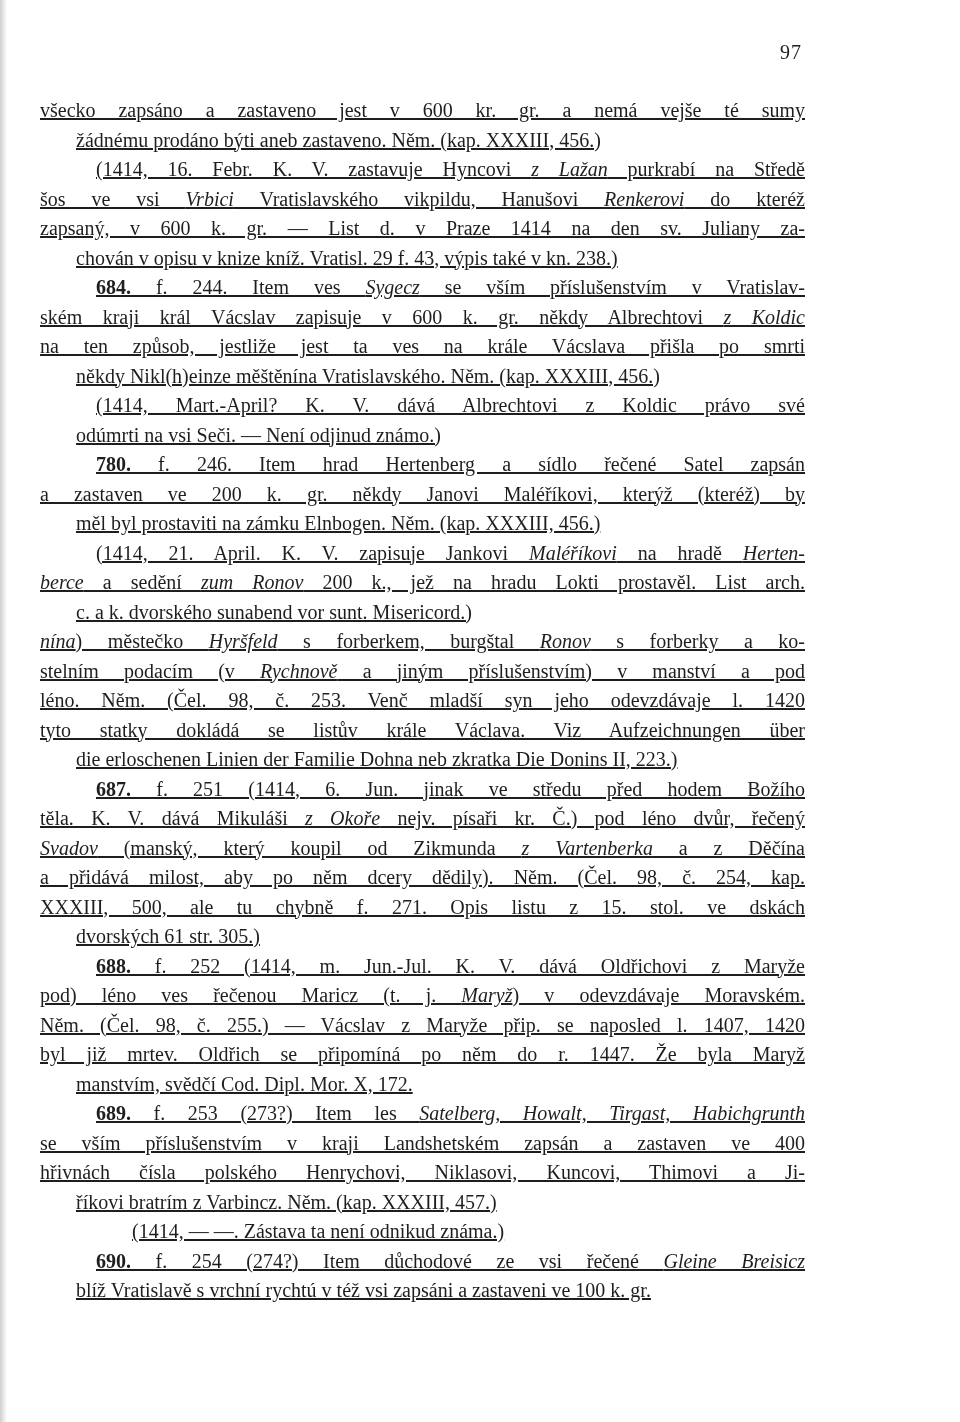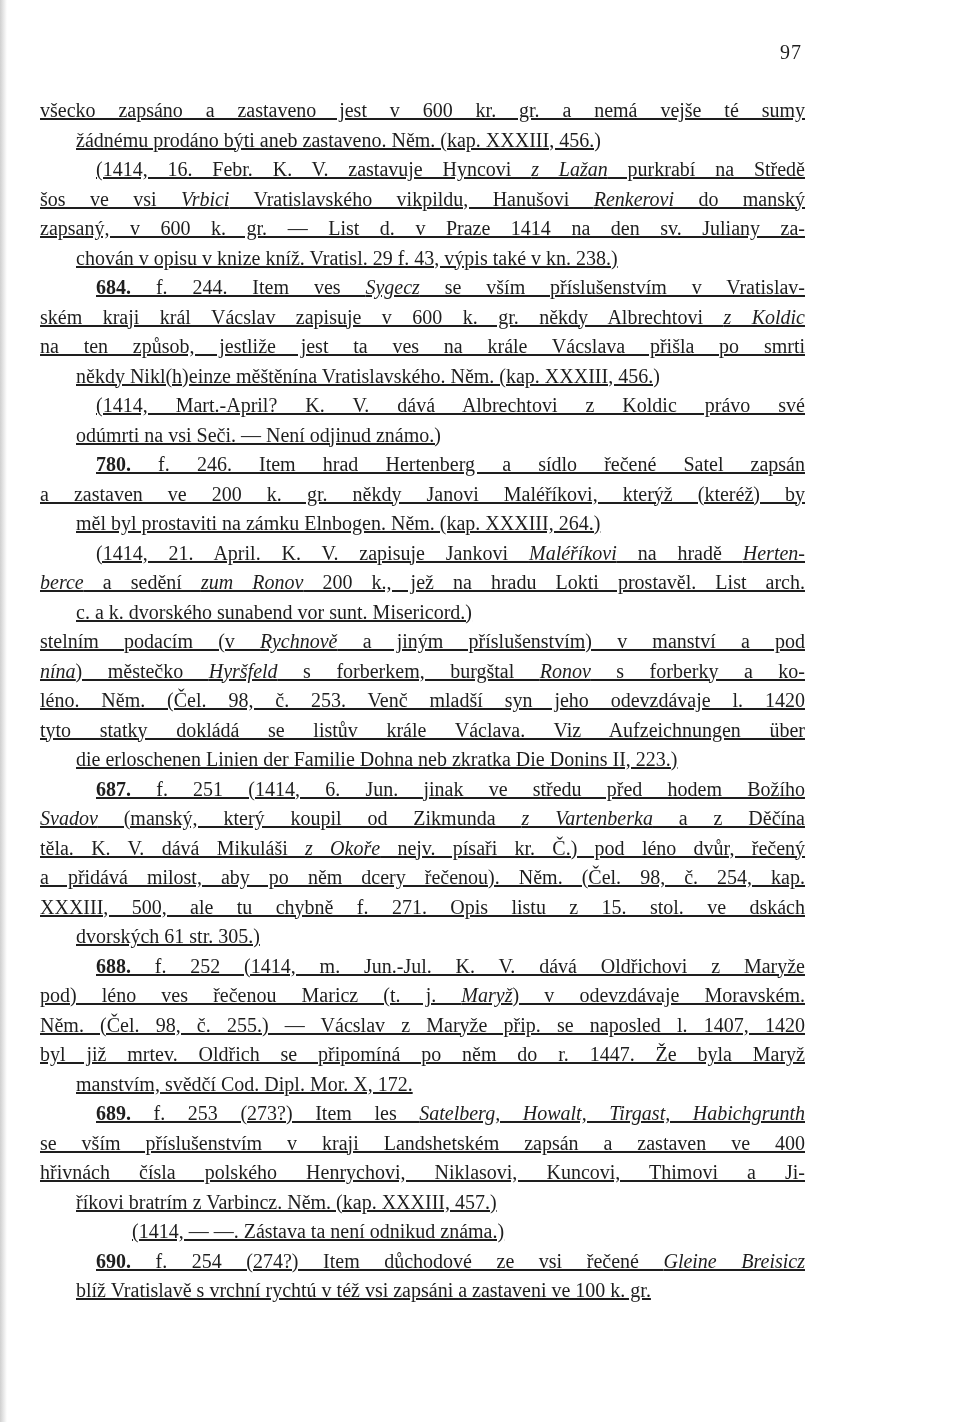--- a/index.html
+++ b/index.html
@@ -52,56 +52,56 @@
 
 <div class="page">
   <div class="page-number">97</div>
   <div class="text-block" id="text-block">
       <div class="para">
         <div class="line"><span>všecko zapsáno a zastaveno jest v 600 kr. gr. a nemá vejše té sumy</span></div>
         <div class="line last"><span>žádnému prodáno býti aneb zastaveno. Něm. (kap. XXXIII, 456.)</span></div>
       </div>
       <div class="para">
         <div class="line indent"><span>(1414, 16. Febr. K. V. zastavuje Hyncovi </span><span class="i">z Lažan</span><span> purkrabí na Středě</span></div>
-        <div class="line"><span>šos ve vsi </span><span class="i">Vrbici</span><span> Vratislavského vikpildu, Hanušovi </span><span class="i">Renkerovi</span><span> do manský</span></div>
+        <div class="line"><span>šos ve vsi </span><span class="i">Vrbici</span><span> Vratislavského vikpildu, Hanušovi </span><span class="i">Renkerovi</span><span> do kteréž</span></div>
         <div class="line"><span>zapsaný, v 600 k. gr. — List d. v Praze 1414 na den sv. Juliany za-</span></div>
         <div class="line last"><span>chován v opisu v knize kníž. Vratisl. 29 f. 43, výpis také v kn. 238.)</span></div>
       </div>
       <div class="para">
         <div class="line indent"><span class="b">684.</span><span> f. 244. Item ves </span><span class="i">Sygecz</span><span> se vším příslušenstvím v Vratislav-</span></div>
         <div class="line"><span>ském kraji král Vácslav zapisuje v 600 k. gr. někdy Albrechtovi </span><span class="i">z Koldic</span></div>
         <div class="line"><span>na ten způsob, jestliže jest ta ves na krále Vácslava přišla po smrti</span></div>
         <div class="line last"><span>někdy Nikl(h)einze měštěnína Vratislavského. Něm. (kap. XXXIII, 456.)</span></div>
       </div>
       <div class="para">
         <div class="line indent"><span>(1414, Mart.-April? K. V. dává Albrechtovi z Koldic právo své</span></div>
         <div class="line last"><span>odúmrti na vsi Seči. — Není odjinud známo.)</span></div>
       </div>
       <div class="para">
         <div class="line indent"><span class="b">780.</span><span> f. 246. Item hrad Hertenberg a sídlo řečené Satel zapsán</span></div>
         <div class="line"><span>a zastaven ve 200 k. gr. někdy Janovi Maléříkovi, kterýž (kteréž) by</span></div>
-        <div class="line last"><span>měl byl prostaviti na zámku Elnbogen. Něm. (kap. XXXIII, 264.)</span></div>
+        <div class="line last"><span>měl byl prostaviti na zámku Elnbogen. Něm. (kap. XXXIII, 456.)</span></div>
       </div>
       <div class="para">
         <div class="line indent"><span>(1414, 21. April. K. V. zapisuje Jankovi </span><span class="i">Maléříkovi</span><span> na hradě </span><span class="i">Herten-</span></div>
         <div class="line"><span class="i">berce</span><span> a sedění </span><span class="i">zum Ronov</span><span> 200 k., jež na hradu Lokti prostavěl. List arch.</span></div>
         <div class="line last"><span>c. a k. dvorského sunabend vor sunt. Misericord.)</span></div>
       </div>
       <div class="para">
+        <div class="line"><span class="i">nína</span><span>) městečko </span><span class="i">Hyršfeld</span><span> s forberkem, burgštal </span><span class="i">Ronov</span><span> s forberky a ko-</span></div>
         <div class="line"><span>stelním podacím (v </span><span class="i">Rychnově</span><span> a jiným příslušenstvím) v manství a pod</span></div>
-        <div class="line"><span class="i">nína</span><span>) městečko </span><span class="i">Hyršfeld</span><span> s forberkem, burgštal </span><span class="i">Ronov</span><span> s forberky a ko-</span></div>
         <div class="line"><span>léno. Něm. (Čel. 98, č. 253. Venč mladší syn jeho odevzdávaje l. 1420</span></div>
         <div class="line"><span>tyto statky dokládá se listův krále Václava. Viz Aufzeichnungen über</span></div>
         <div class="line last"><span>die erloschenen Linien der Familie Dohna neb zkratka Die Donins II, 223.)</span></div>
       </div>
       <div class="para">
         <div class="line indent"><span class="b">687.</span><span> f. 251 (1414, 6. Jun. jinak ve středu před hodem Božího</span></div>
+        <div class="line"><span>těla. K. V. dává Mikuláši </span><span class="i">z Okoře</span><span> nejv. písaři kr. Č.) pod léno dvůr, řečený</span></div>
         <div class="line"><span class="i">Svadov</span><span> (manský, který koupil od Zikmunda </span><span class="i">z Vartenberka</span><span> a z Děčína</span></div>
-        <div class="line"><span>těla. K. V. dává Mikuláši </span><span class="i">z Okoře</span><span> nejv. písaři kr. Č.) pod léno dvůr, řečený</span></div>
-        <div class="line"><span>a přidává milost, aby po něm dcery řečenou). Něm. (Čel. 98, č. 254, kap.</span></div>
+        <div class="line"><span>a přidává milost, aby po něm dcery dědily). Něm. (Čel. 98, č. 254, kap.</span></div>
         <div class="line"><span>XXXIII, 500, ale tu chybně f. 271. Opis listu z 15. stol. ve dskách</span></div>
         <div class="line last"><span>dvorských 61 str. 305.)</span></div>
       </div>
       <div class="para">
         <div class="line indent"><span class="b">688.</span><span> f. 252 (1414, m. Jun.-Jul. K. V. dává Oldřichovi z Maryže</span></div>
         <div class="line"><span>pod) léno ves řečenou Maricz (t. j. </span><span class="i">Maryž</span><span>) v odevzdávaje Moravském.</span></div>
         <div class="line"><span>Něm. (Čel. 98, č. 255.) — Vácslav z Maryže přip. se naposled l. 1407, 1420</span></div>
         <div class="line"><span>byl již mrtev. Oldřich se připomíná po něm do r. 1447. Že byla Maryž</span></div>
         <div class="line last"><span>manstvím, svědčí Cod. Dipl. Mor. X, 172.</span></div>
       </div>

